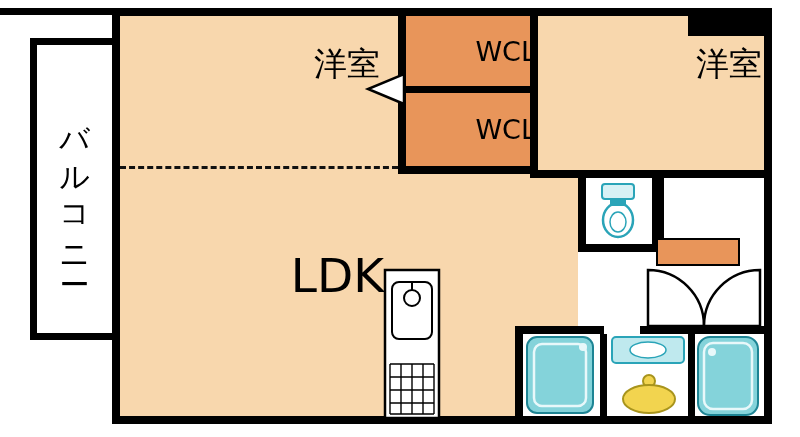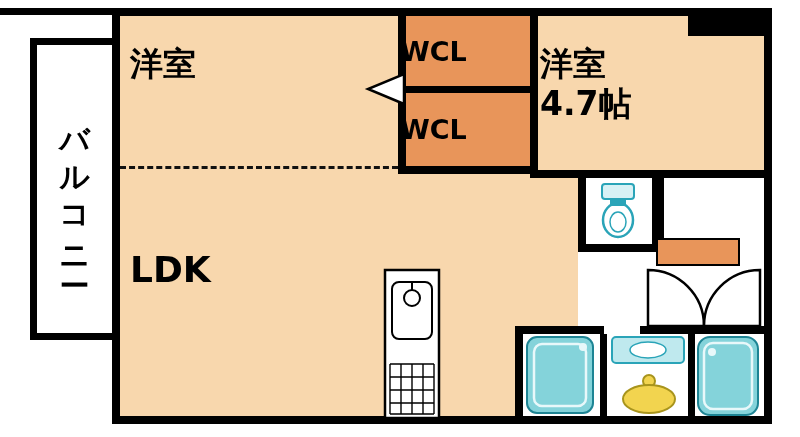--- a/index.html
+++ b/index.html
@@ -2,21 +2,21 @@
 <html><head>
 <meta charset="utf-8">
 <style>
   html,body{margin:0;padding:0;background:#ffffff;}
   #stage{position:relative;width:800px;height:437px;background:#ffffff;overflow:hidden;
          font-family:"DejaVu Sans","Liberation Sans",sans-serif;}
   .wall{position:absolute;background:#000000;}
   .fill-room{position:absolute;background:#f8d7ad;}
   .fill-closet{position:absolute;background:#e8955a;}
   .white-room{position:absolute;background:#ffffff;}
-  .lbl{position:absolute;color:#000;font-weight:700;text-align:left;line-height:1.2;}
+  .lbl{position:absolute;color:#000;font-weight:400;text-align:right;line-height:1.2;}
   .dashed-open{position:absolute;border-top:3px dashed #111;}
   .cabinet{position:absolute;background:#e8955a;border:2px solid #000;box-sizing:border-box;}
   svg{position:absolute;left:0;top:0;}
 </style>
 </head>
 <body>
 
 <div id="stage">
 
   <div class="fill-room" style="left:120px;top:16px;width:278px;height:152px;"></div>
@@ -106,20 +106,19 @@
 
   <div class="lbl" style="left:130px;top:44px;width:250px;font-size:33px;">
     <div>洋室</div>
   </div>
 
   <div class="lbl" style="left:400px;top:36px;width:136px;font-size:27px;">WCL</div>
   <div class="lbl" style="left:400px;top:114px;width:136px;font-size:27px;">WCL</div>
 
   <div class="lbl" style="left:540px;top:44px;width:222px;font-size:33px;">
     <div>洋室</div>
-    <div>4.7帖</div>
   </div>
 
-  <div class="lbl" style="left:130px;top:248px;width:260px;font-size:36px;">
+  <div class="lbl" style="left:124px;top:248px;width:260px;font-size:47px;">
     <div>LDK</div>
   </div>
 
 </div>
 
 </body></html>

